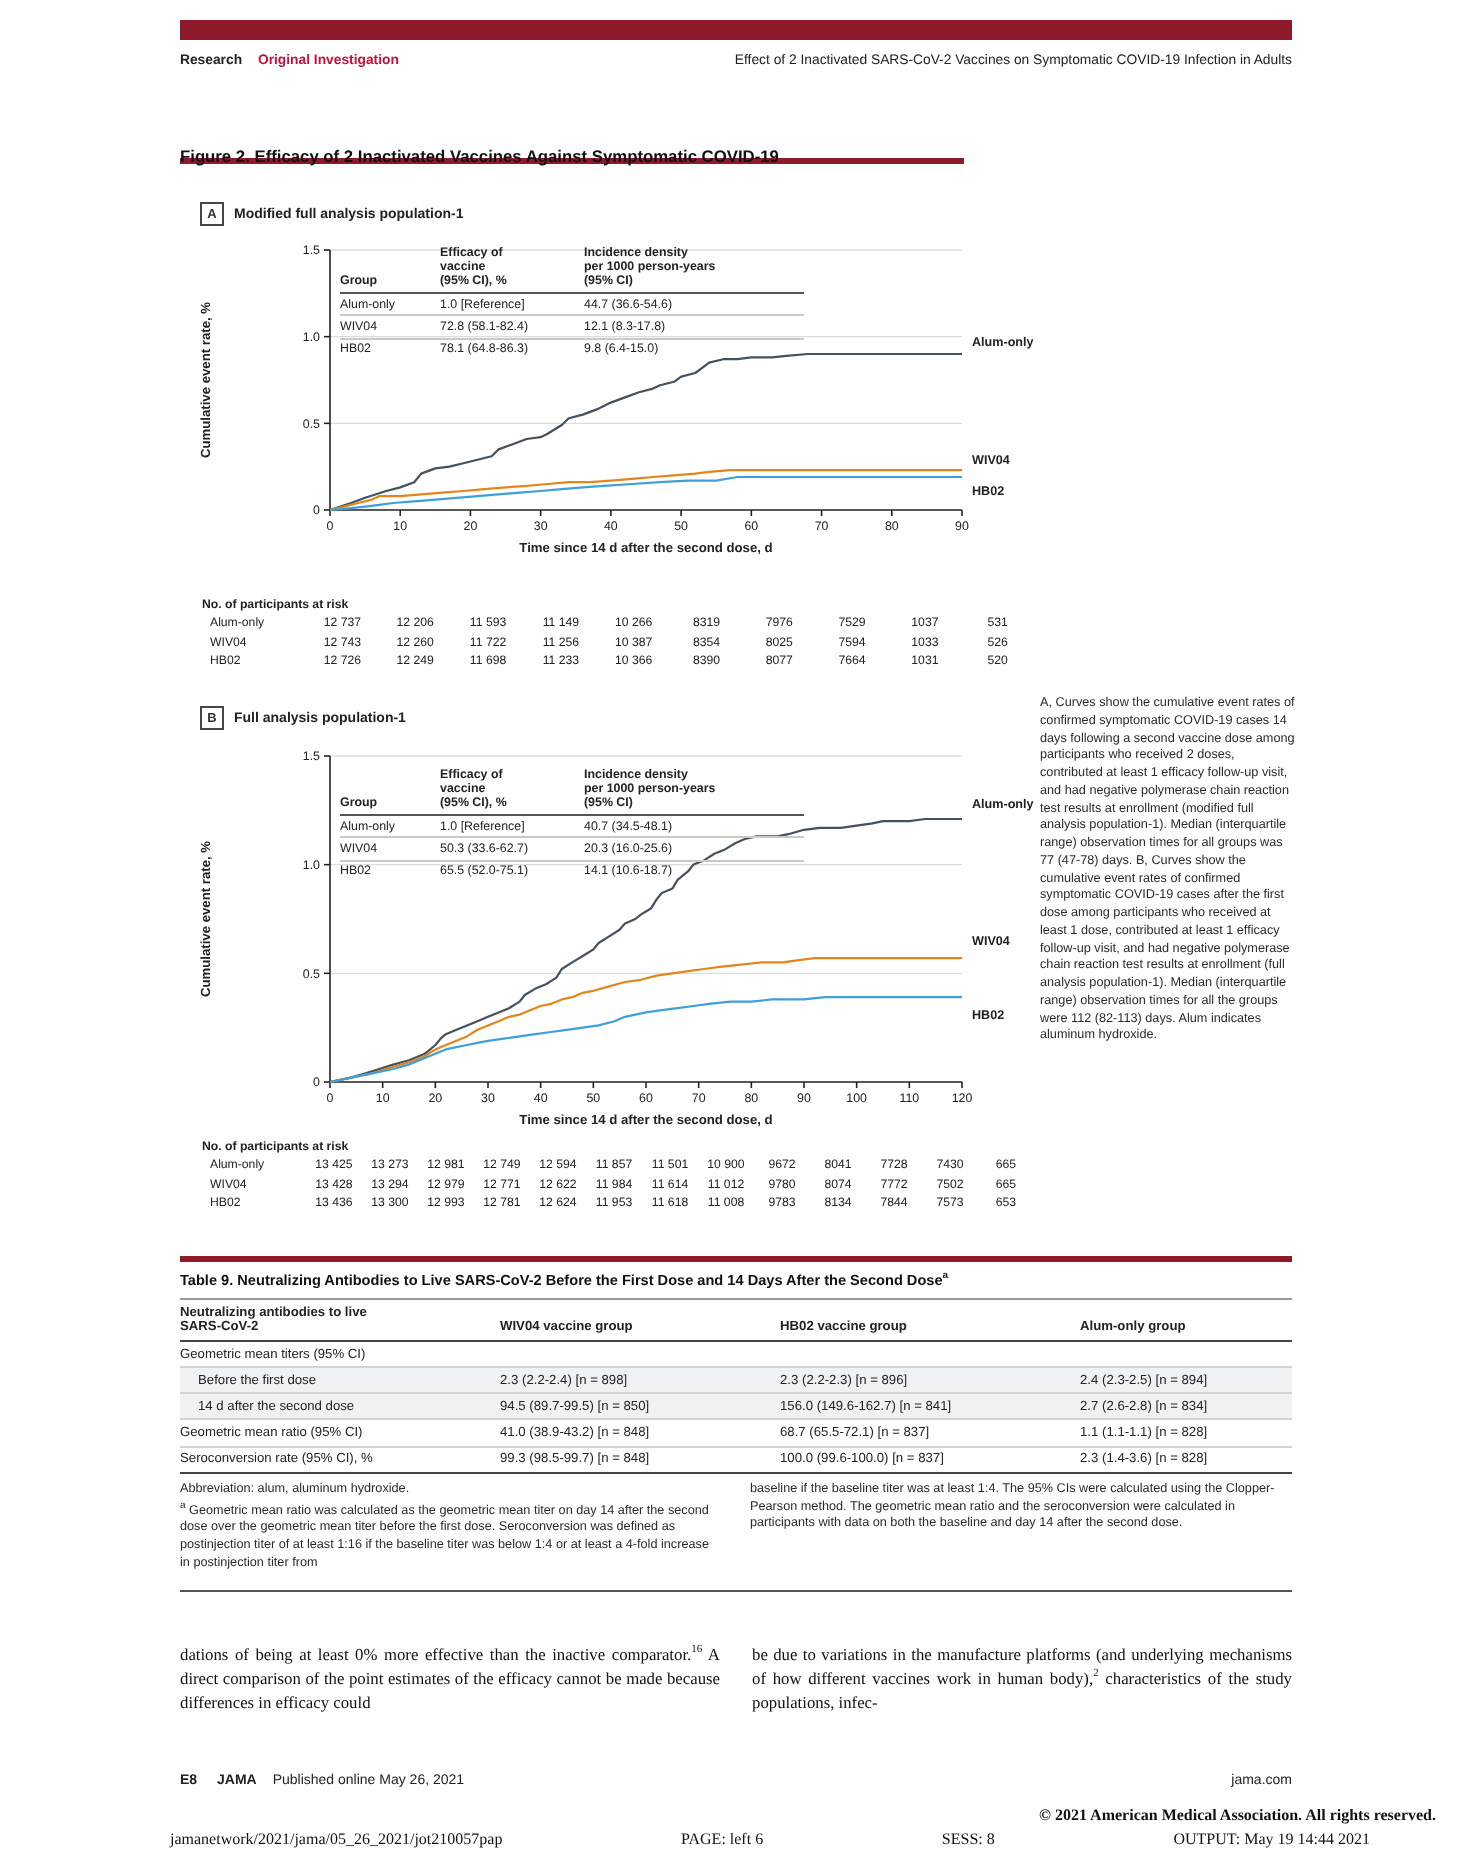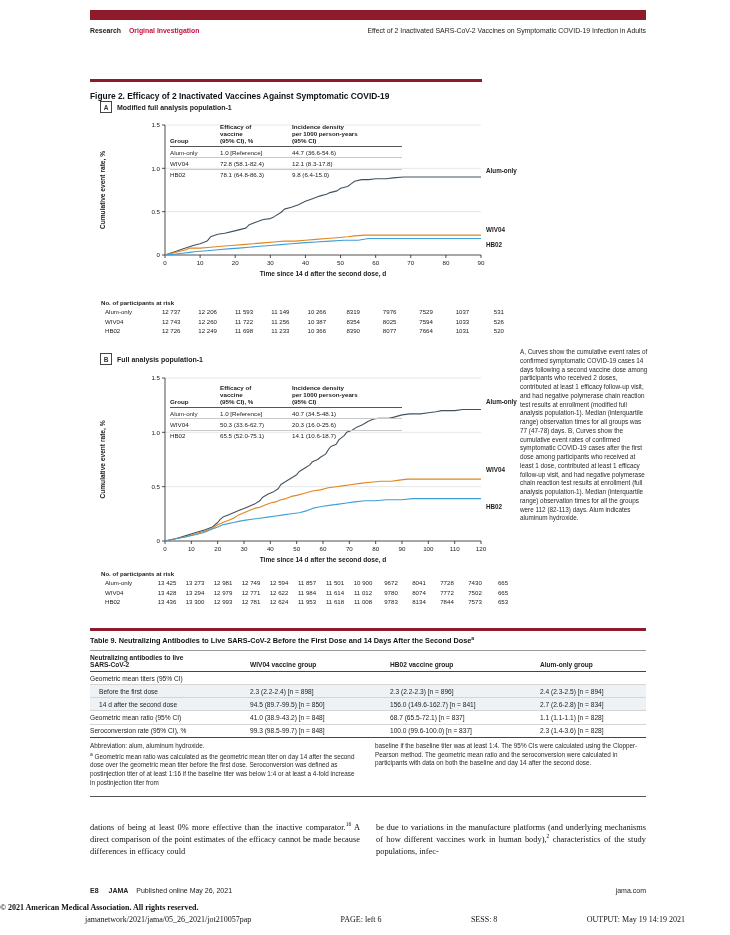--- a/index.html
+++ b/index.html
@@ -9,21 +9,21 @@
 
   
   .topbar{left:90px;top:10px;width:556px;height:10px;background:#8e1b2c;}
   .runhead{left:90px;top:27px;width:556px;display:flex;justify-content:space-between;font-size:6.9px;}
   .runhead .kick1{font-weight:bold;color:#222;}
   .runhead .kick2{font-weight:bold;color:#c50f3c;margin-left:6px;}
   .runhead .rtitle{color:#222;}
 
   
   .figrule{left:90px;top:79px;width:392px;height:3px;background:#8e1b2c;}
-  .figtitle{left:90px;top:91px;width:430px;font-size:8.4px;font-weight:bold;color:#111;}
+  .figtitle{left:90px;top:73px;width:430px;font-size:8.4px;font-weight:bold;color:#111;}
   .panelhead{display:flex;align-items:center;gap:5px;font-size:7px;font-weight:bold;color:#222;}
   .pbox{display:inline-flex;align-items:center;justify-content:center;width:10px;height:10px;
         border:1px solid #444;font-size:6.5px;font-weight:bold;color:#333;background:#fff;}
   .phA{left:100px;top:101px;}
   .phB{left:100px;top:353px;}
 
   .chartwrap{overflow:visible;}
   .cwA{left:95px;top:113px;width:424px;height:180px;}
   .cwB{left:95px;top:366px;width:424px;height:206px;}
   svg{overflow:visible;display:block;}
@@ -74,21 +74,21 @@
   
   .bodytxt{left:90px;top:822px;width:556px;display:flex;gap:16px;
            font-family:"Liberation Serif",serif;font-size:8.4px;line-height:1.45;color:#111;}
   .bodytxt .col{flex:1;text-align:justify;}
   sup{font-size:5.5px;vertical-align:super;line-height:0;}
 
   
   .pagefoot{left:90px;top:887px;width:556px;display:flex;justify-content:space-between;font-size:7px;color:#222;}
   .pf-left b{margin-right:8px;}
   .pf-jama{font-weight:bold;margin-right:6px;}
-  .copyright{left:0;top:903px;width:718px;text-align:left;
+  .copyright{left:0;top:903px;width:718px;text-align:right;
              font-family:"Liberation Serif",serif;font-size:8px;font-weight:bold;color:#111;}
   .slug{left:85px;top:915px;width:600px;display:flex;justify-content:space-between;
         font-family:"Liberation Serif",serif;font-size:8px;color:#111;}
 </style>
 </head>
 <body>
 
 <div class="page">
 
   <div class="abs topbar"></div>
@@ -420,16 +420,16 @@
     </div>
     <div>jama.com</div>
   </div>
 
   <div class="abs copyright">© 2021 American Medical Association. All rights reserved.</div>
 
   <div class="abs slug">
     <span>jamanetwork/2021/jama/05_26_2021/jot210057pap</span>
     <span>PAGE: left 6</span>
     <span>SESS: 8</span>
-    <span>OUTPUT: May 19 14:19 2021</span>
+    <span>OUTPUT: May 19 14:44 2021</span>
   </div>
 
 </div>
 
 </body></html>

